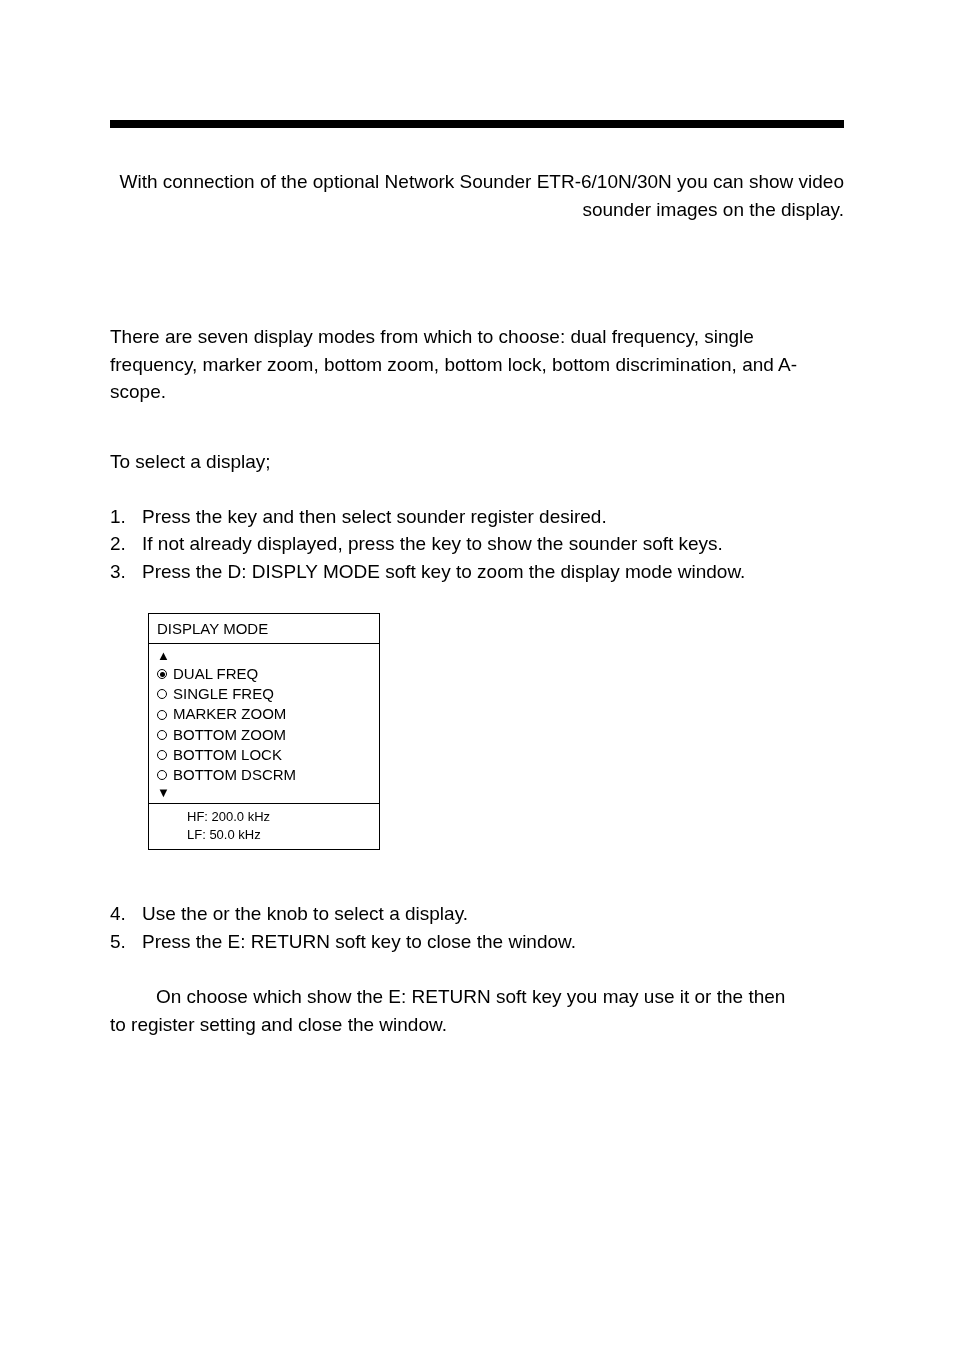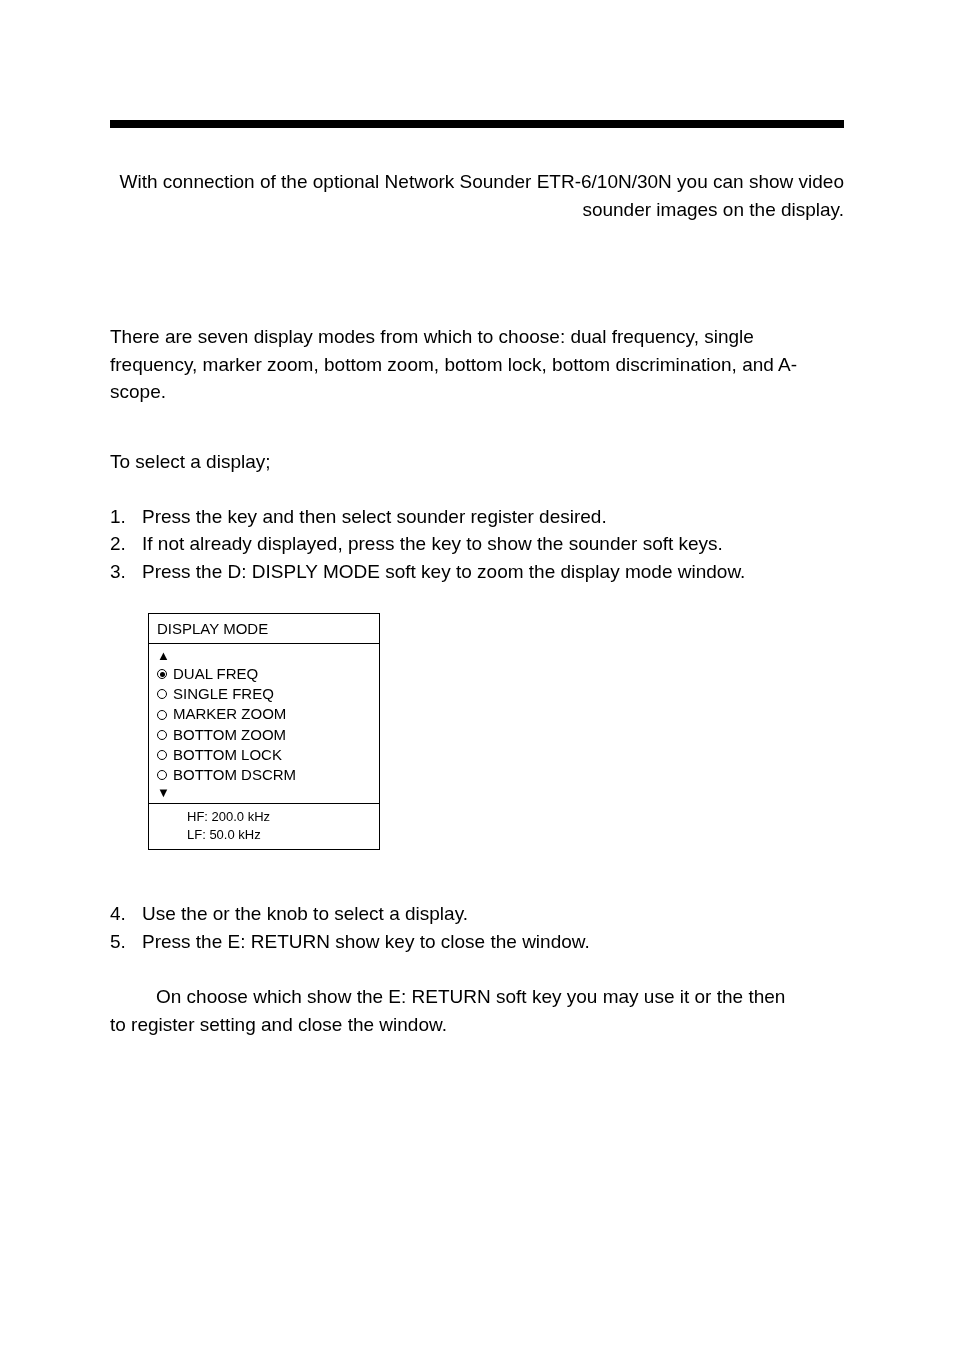--- a/index.html
+++ b/index.html
@@ -184,21 +184,21 @@
 <ol class="list">
   <li>
     <span class="list-num">4.</span>
     <span class="list-text">
       <span>Use the </span><span> or the </span><span> knob to select a display.</span>
     </span>
   </li>
   <li>
     <span class="list-num">5.</span>
     <span class="list-text">
-      <span>Press the E: RETURN show key to close the window.</span><span></span><span></span>
+      <span>Press the E: RETURN soft key to close the window.</span><span></span><span></span>
     </span>
   </li>
 </ol>
 
 <p class="note-block">
   <span class="note-indent"></span><span>On choose which show the E: RETURN soft key you may use it or the </span><span> then</span><br>
   <span>to register setting and close the window.</span>
 </p>
 
 </body></html>

